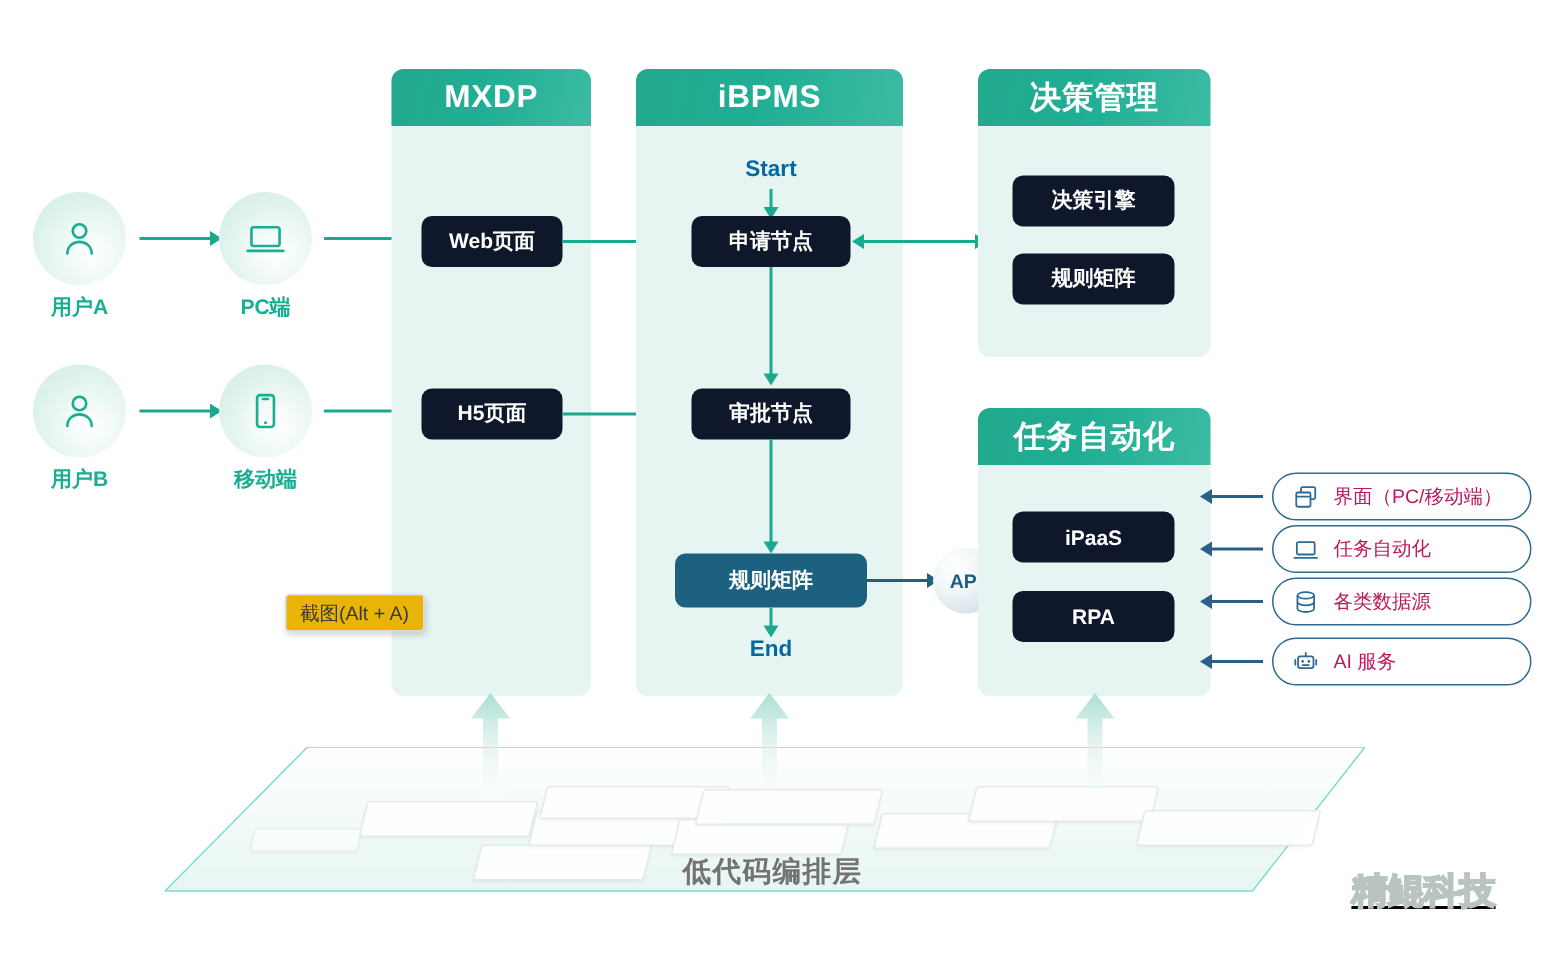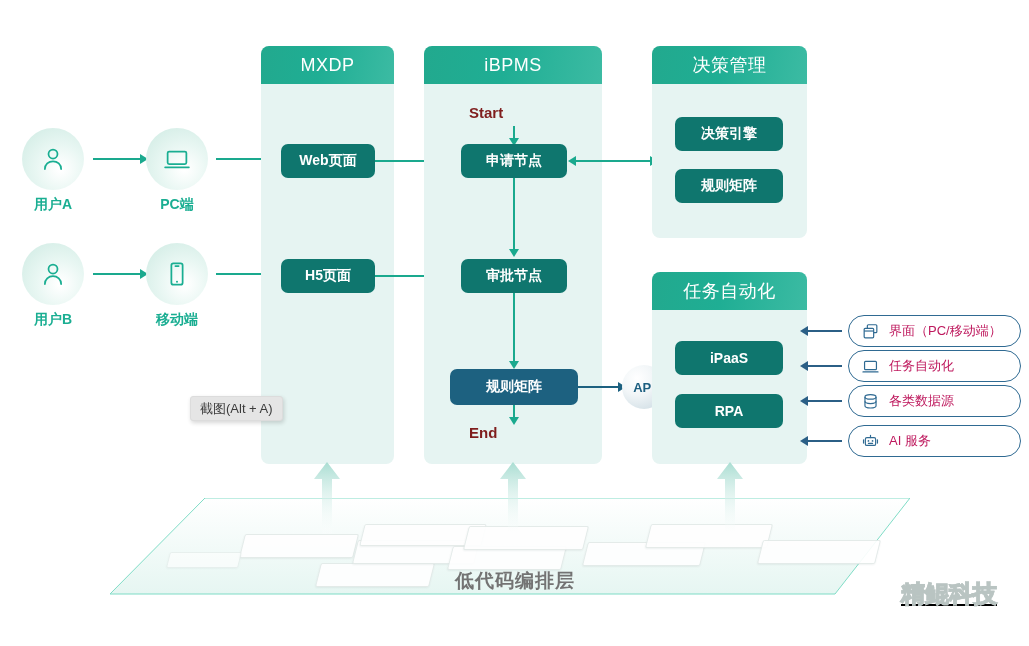--- a/index.html
+++ b/index.html
@@ -9,47 +9,47 @@
     font-family:"Liberation Sans","DejaVu Sans",sans-serif;
     -webkit-font-smoothing:antialiased;
   }
 
   
   .panel{position:absolute;border-radius:8px;background:#e6f4f2;}
   .panel-head{
     position:absolute;left:0;top:0;width:100%;height:38px;
     border-radius:8px 8px 0 0;
     background:linear-gradient(100deg,#22a98e 0%,#1fae94 45%,#3cbba3 100%);
-    color:#ffffff;font-size:18px;font-weight:normal;
+    color:#ffffff;font-size:21px;font-weight:bold;
     display:flex;align-items:center;justify-content:center;letter-spacing:.5px;
   }
 
   
   .node{
-    position:absolute;border-radius:7px;background:#0f766e;
+    position:absolute;border-radius:7px;background:#0f172a;
     color:#fff;font-size:14px;font-weight:bold;
     display:flex;align-items:center;justify-content:center;
     box-sizing:border-box;
   }
   .node.dark{background:#1d6180;}
 
   
   .circ{
     position:absolute;width:62px;height:62px;border-radius:50%;
     background:radial-gradient(circle at 62% 66%,#ffffff 4%,#e9f7f3 42%,#cdeae2 100%);
     display:flex;align-items:center;justify-content:center;
   }
   .circ-label{
     position:absolute;width:110px;text-align:center;
     color:#1aae92;font-size:14px;font-weight:bold;
   }
 
   
-  .tealtxt{position:absolute;color:#7f1d1d;font-size:15px;font-weight:bold;
-           text-align:left;width:90px;}
+  .tealtxt{position:absolute;color:#0369a1;font-size:15px;font-weight:bold;
+           text-align:center;width:90px;}
 
   
   .h-line{position:absolute;height:2px;background:#1aa98e;}
   .v-line{position:absolute;width:2px;background:#1aa98e;}
   .arrow-r{position:absolute;width:0;height:0;
     border-top:5px solid transparent;border-bottom:5px solid transparent;
     border-left:8px solid #1aa98e;}
   .arrow-l{position:absolute;width:0;height:0;
     border-top:5px solid transparent;border-bottom:5px solid transparent;
     border-right:8px solid #1aa98e;}
@@ -91,21 +91,21 @@
   
   .minicard{
     position:absolute;background:#ffffff;border:1px solid #e3eae8;
     border-radius:2px;opacity:.92;
     box-shadow:0 1px 2px rgba(120,150,145,.13);
   }
 
   
   #tooltip{
     position:absolute;left:190px;top:396px;height:23px;
-    background:#e5e5e5;border:1px solid #dcdcdc;border-radius:3px;
+    background:#eab308;border:1px solid #dcdcdc;border-radius:3px;
     display:flex;align-items:center;padding:0 9px;
     color:#3b3b3b;font-size:13px;
     box-shadow:1px 2px 4px rgba(0,0,0,.16);
     z-index:60;
   }
 
   
   #watermark{position:absolute;left:855px;top:578px;display:flex;align-items:center;text-decoration:underline;}
   #watermark .wm-text{
     color:#ffffff;font-size:24px;font-weight:bold;margin-left:6px;

